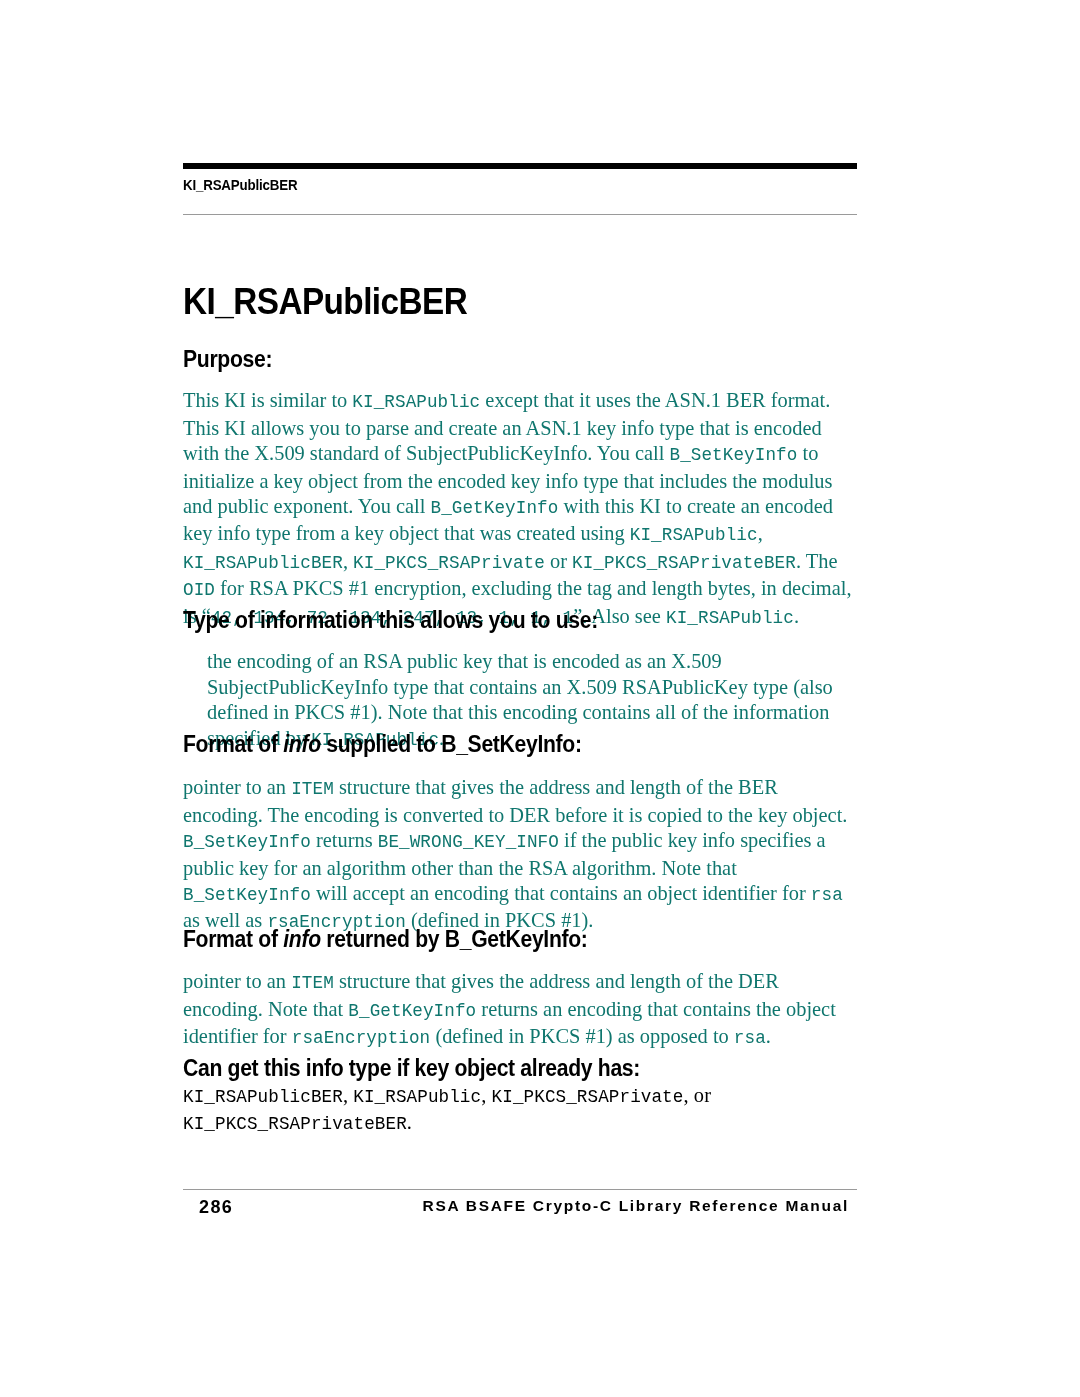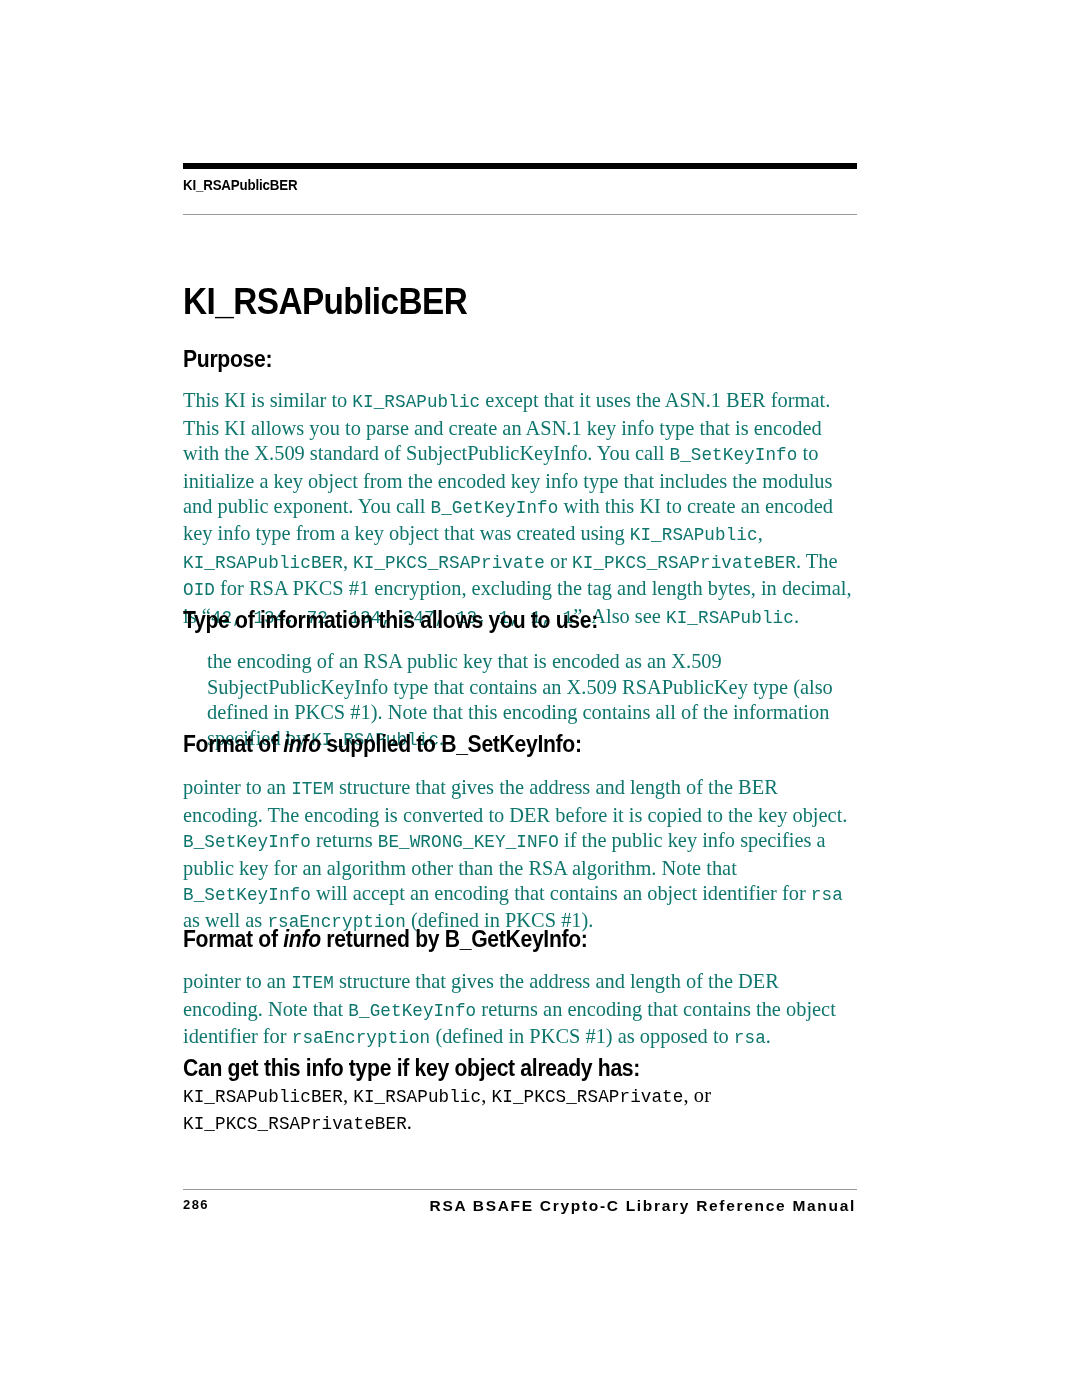--- a/index.html
+++ b/index.html
@@ -136,30 +136,30 @@
   }
   .footer {
     position: absolute;
     left: 183px;
     top: 1197px;
     width: 674px;
     height: 28px;
   }
   .footer-page {
     position: absolute;
-    left: 0;
+    left: 16px;
     top: 0;
     font-family: "Liberation Sans", sans-serif;
     font-weight: bold;
-    font-size: 13px;
+    font-size: 18px;
     letter-spacing: 1.4px;
   }
   .footer-title {
     position: absolute;
-    right: 1px;
+    right: 8px;
     top: 0;
     font-family: "Liberation Sans", sans-serif;
     font-weight: bold;
     font-size: 15.5px;
     letter-spacing: 1.7px;
     white-space: nowrap;
   }
 </style>
 </head>
 <body>

